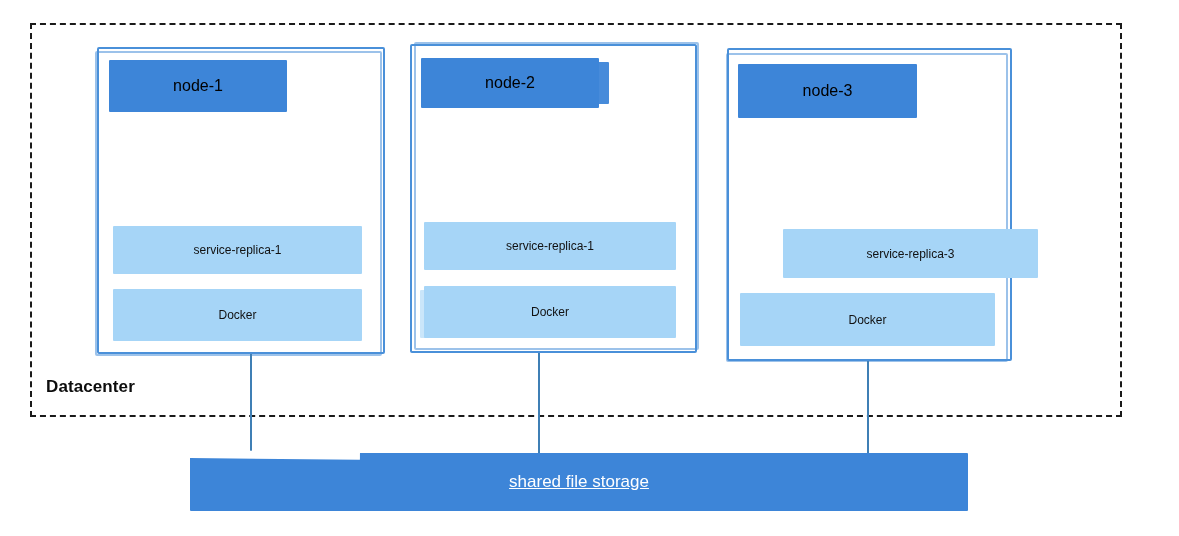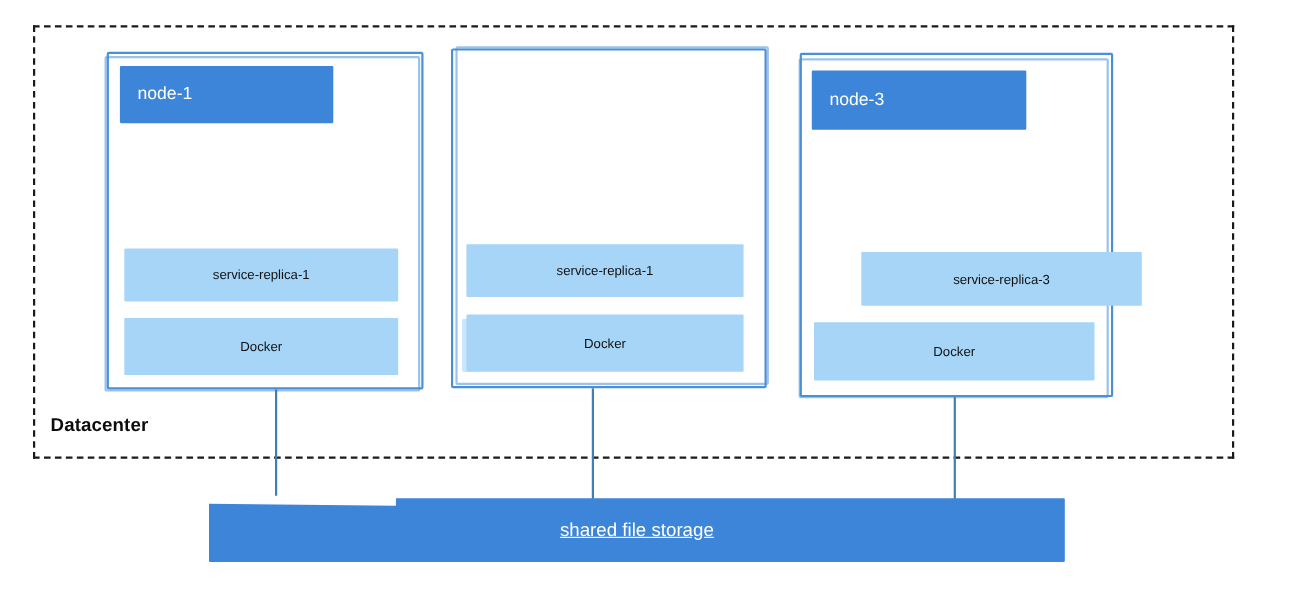--- a/index.html
+++ b/index.html
@@ -72,26 +72,26 @@
     left: -3px;
     top: 3px;
     right: 2px;
     bottom: -3px;
   }
 
   
   .node-header {
     position: absolute;
     background: #3d85d8;
-    color: #ffffff;
+    color: #000000;
     font-size: 16px;
     display: flex;
     align-items: center;
-    border-radius: 1px;
-    padding-left: 16px;
+    justify-content: center;
+    border-radius: 1px;
   }
   .node-header .tail {
     position: absolute;
     right: -10px;
     top: 4px;
     width: 12px;
     height: 42px;
     background: #3d85d8;
     opacity: 0.95;
     border-radius: 1px;
@@ -167,20 +167,24 @@
   <div class="inner-bar" style="left:113px; top:226px; width:249px; height:48px;">
     <span>service-replica-1</span>
   </div>
   <div class="inner-bar" style="left:113px; top:289px; width:249px; height:52px;">
     <span>Docker</span>
   </div>
   <div class="connector" style="left:250px; top:354px; height:107px;"></div>
 
   <div class="node-box n2" style="left:410px; top:44px; width:287px; height:309px;">
   </div>
+  <div class="node-header" style="left:421px; top:58px; width:178px; height:50px;">
+    <span class="tail"></span>
+    <span>node-2</span>
+  </div>
   <div class="inner-bar" style="left:424px; top:222px; width:252px; height:48px;">
     <span>service-replica-1</span>
   </div>
   <div class="inner-bar" style="left:424px; top:286px; width:252px; height:52px;">
     <span class="ghost" style="left:-4px; top:4px; width:10px; height:48px;"></span>
     <span>Docker</span>
   </div>
   <div class="connector" style="left:538px; top:353px; height:108px;"></div>
 
   <div class="node-box n3" style="left:727px; top:48px; width:285px; height:313px;">

